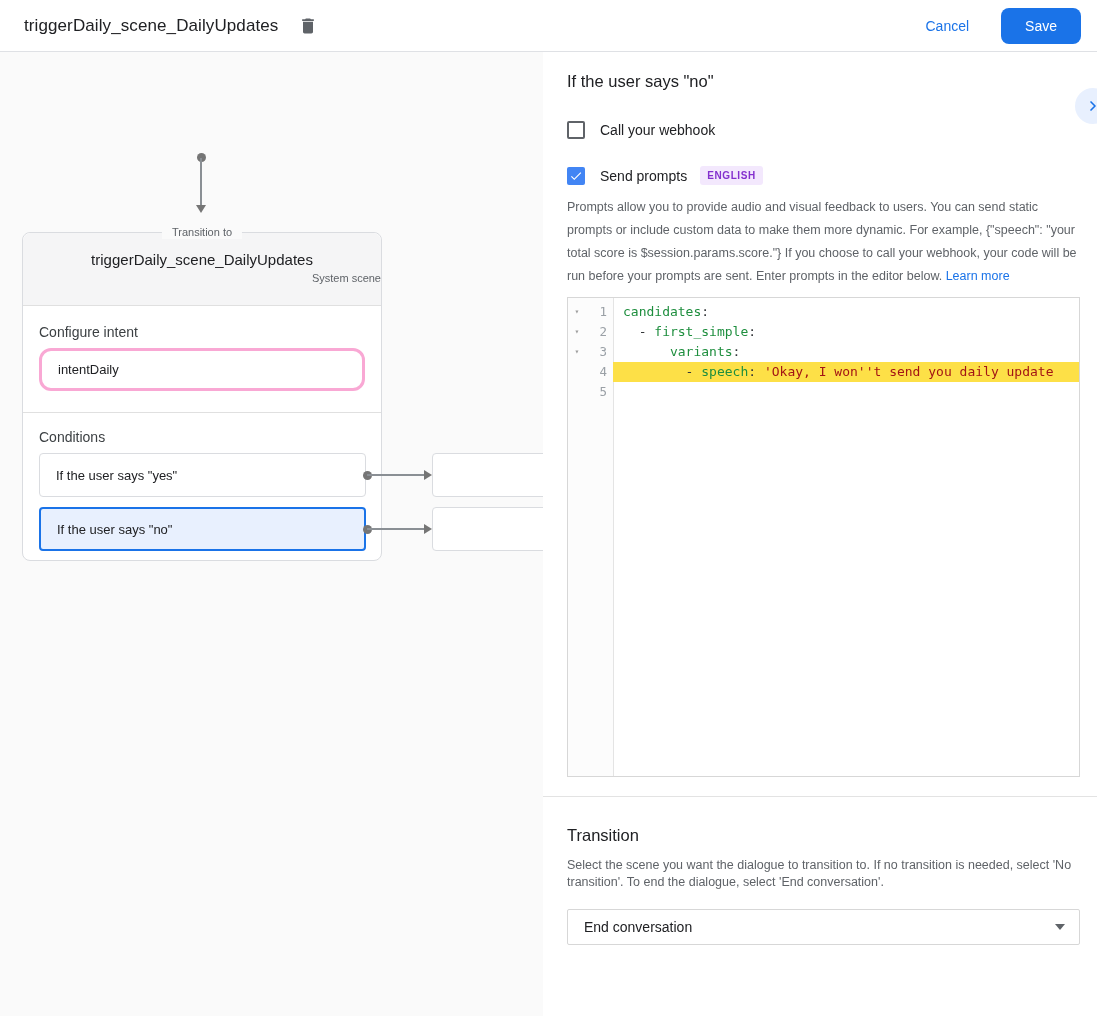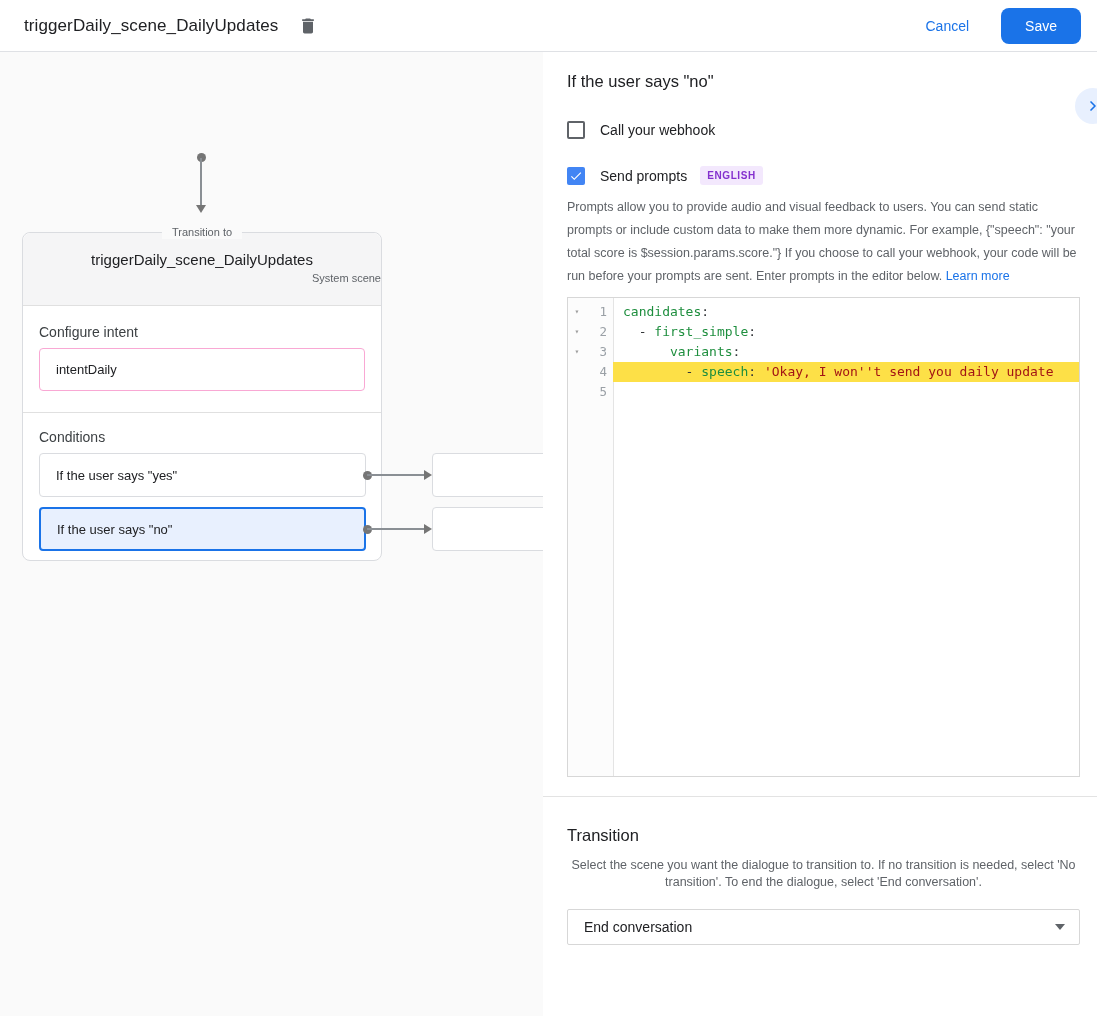--- a/index.html
+++ b/index.html
@@ -29,22 +29,22 @@
   .vline { position:absolute; width:1.5px; background:#8a8f94; }
   .hline { position:absolute; height:1.5px; background:#8a8f94; }
   .arrow-down { position:absolute; width:0; height:0; border-left:5px solid transparent; border-right:5px solid transparent; border-top:8px solid #757575; }
   .arrow-right { position:absolute; width:0; height:0; border-top:5px solid transparent; border-bottom:5px solid transparent; border-left:8px solid #757575; }
 
   .tt-box { left:22px; top:180px; width:360px; height:329px; }
   .tt-header { height:73px; background:#f5f5f6; border-bottom:1px solid #e0e0e0; border-radius:8px 8px 0 0; }
   .tt-title { text-align:center; padding-top:18px; font-size:15px; color:#202124; }
   .tt-sub { text-align:right; margin-top:4px; font-size:11px; color:#5f6368; }
   .tt-label { position:absolute; left:16px; font-size:14px; color:#3c4043; }
-  .intent-input { position:absolute; left:16px; top:115px; width:326px; height:43px; border:1px solid #f9a8d4;
-                  border-radius:4px; background:#fff; display:flex; align-items:center; padding-left:16px; font-size:13px; color:#202124; }
+  .intent-input { position:absolute; left:16px; top:115px; width:326px; height:43px; border:3px solid #f9a8d4;
+                  border-radius:12px; background:#fff; display:flex; align-items:center; padding-left:16px; font-size:13px; color:#202124; }
   .tt-divider { position:absolute; left:0; right:0; top:179px; height:1px; background:#e0e0e0; }
   .cond { position:absolute; left:16px; width:327px; height:44px; border:1px solid #dadce0; border-radius:4px;
           background:#fff; display:flex; align-items:center; padding-left:16px; font-size:13px; color:#202124; cursor:pointer; }
   .cond.sel { background:#e8f0fe; border:2px solid #1a73e8; }
   .stub-box { position:absolute; width:120px; height:44px; background:#fff; border:1px solid #dadce0; border-radius:4px; }
 
   
   .panel { position:absolute; top:52px; left:543px; right:0; bottom:0; background:#fff; }
   .prompt-section { padding:0 17px 19px 24px; border-bottom:1px solid #e3e3e3; position:relative; }
   .panel-title { margin-top:20px; font-size:16.5px; font-weight:400; color:#202124; }
@@ -82,21 +82,21 @@
   .tk-plain { color:#333639; }
   .tk-string { color:#a31515; }
 
   .insert-row { margin-top:14px; display:flex; align-items:center; }
   .insert-label { font-size:14px; color:#202124; margin-right:13px; }
   .chip { border:1px solid #747775; background:#fff; border-radius:14px; height:27px; padding:0 16px;
           font-size:13px; color:#202124; font-family:inherit; cursor:pointer; margin-right:14px; }
 
   .transition-section { padding:0 17px 12px 24px; }
   .transition-title { margin-top:29px; font-size:16.5px; font-weight:400; color:#202124; }
-  .transition-desc { margin-top:12px; max-width:540px; font-size:12.5px; line-height:16.5px; color:#5f6368;text-align:center; }
+  .transition-desc { margin-top:12px; max-width:540px; font-size:12.5px; line-height:16.5px; color:#5f6368; }
   .dropdown { margin-top:19px; width:513px; height:36px; border:1px solid #d7d7d7; border-radius:2px; background:#fff;
               display:flex; align-items:center; padding:0 14px 0 16px; font-size:14px; color:#202124; cursor:pointer; }
   .dropdown .caret { margin-left:auto; width:0; height:0; border-left:5px solid transparent; border-right:5px solid transparent; border-top:6px solid #5f6368; }
 </style>
 </head>
 <body>
 
 <div class="page">
 
   <div class="header">

